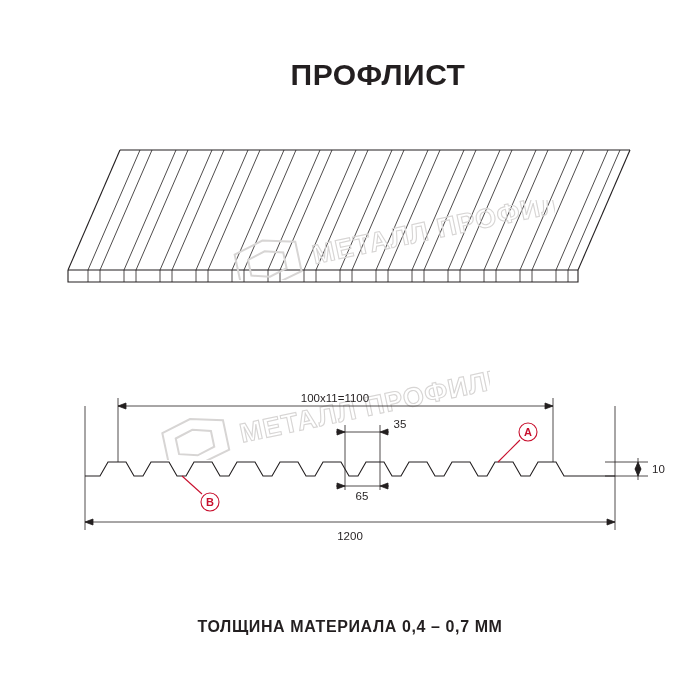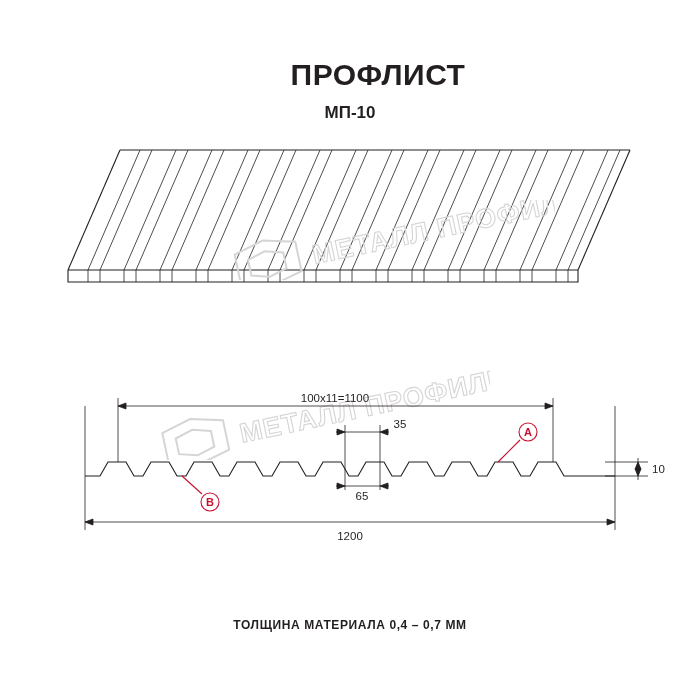--- a/index.html
+++ b/index.html
@@ -41,21 +41,21 @@
     font-size: 17px;
     font-weight: bold;
     color: #231f20;
   }
   .footer-note {
     position: absolute;
     top: 618px;
     left: 0;
     width: 700px;
     text-align: center;
-    font-size: 12px;
+    font-size: 16px;
     font-weight: bold;
     letter-spacing: 0.6px;
     color: #231f20;
   }
   .iso-wrap {
     position: absolute;
     top: 130px;
     left: 0;
     width: 700px;
     height: 180px;
@@ -97,21 +97,20 @@
   }
   .balloon-c { stroke: #c8102e; fill: #ffffff; stroke-width: 1.1; }
   .leader { stroke: #c8102e; stroke-width: 1.1; fill: none; }
 </style>
 </head>
 <body>
 
 <div class="page">
 
   <div class="title">ПРОФЛИСТ</div>
-  <div class="subtitle">МП-10</div>
 
   <div class="iso-wrap">
     <svg width="700" height="180" viewBox="0 0 700 180">
       <g class="ln med">
 
         <path d="M120 20 L630 20"></path>
 
         <path d="M120 20 L68 140"></path>
         <path d="M630 20 L578 140"></path>
         <path d="M68 140 L578 140"></path>

